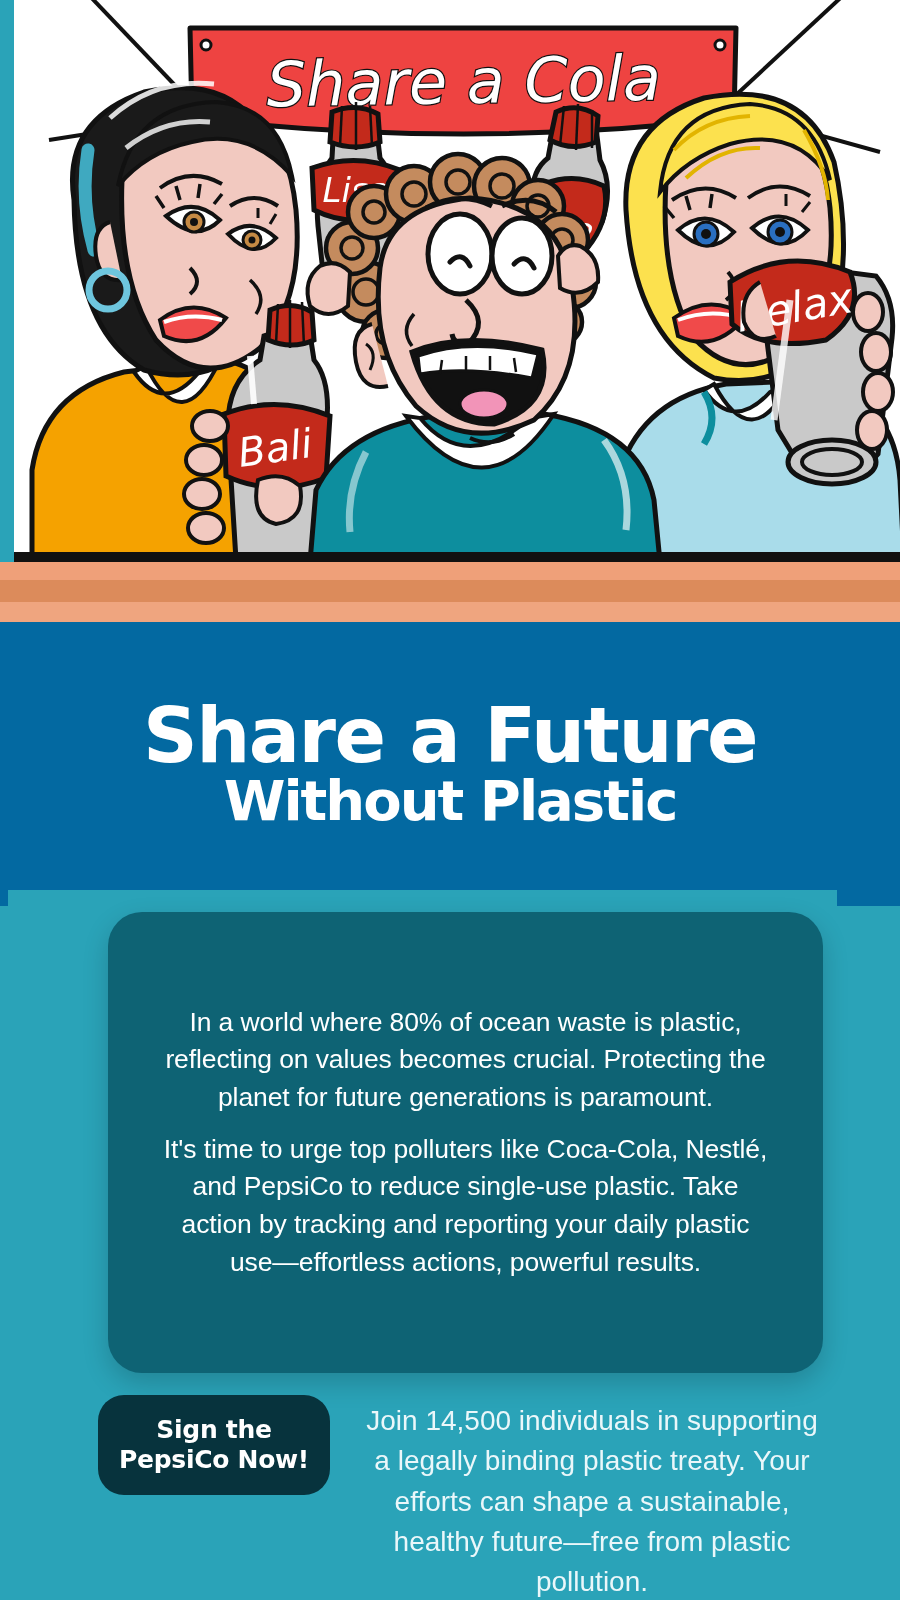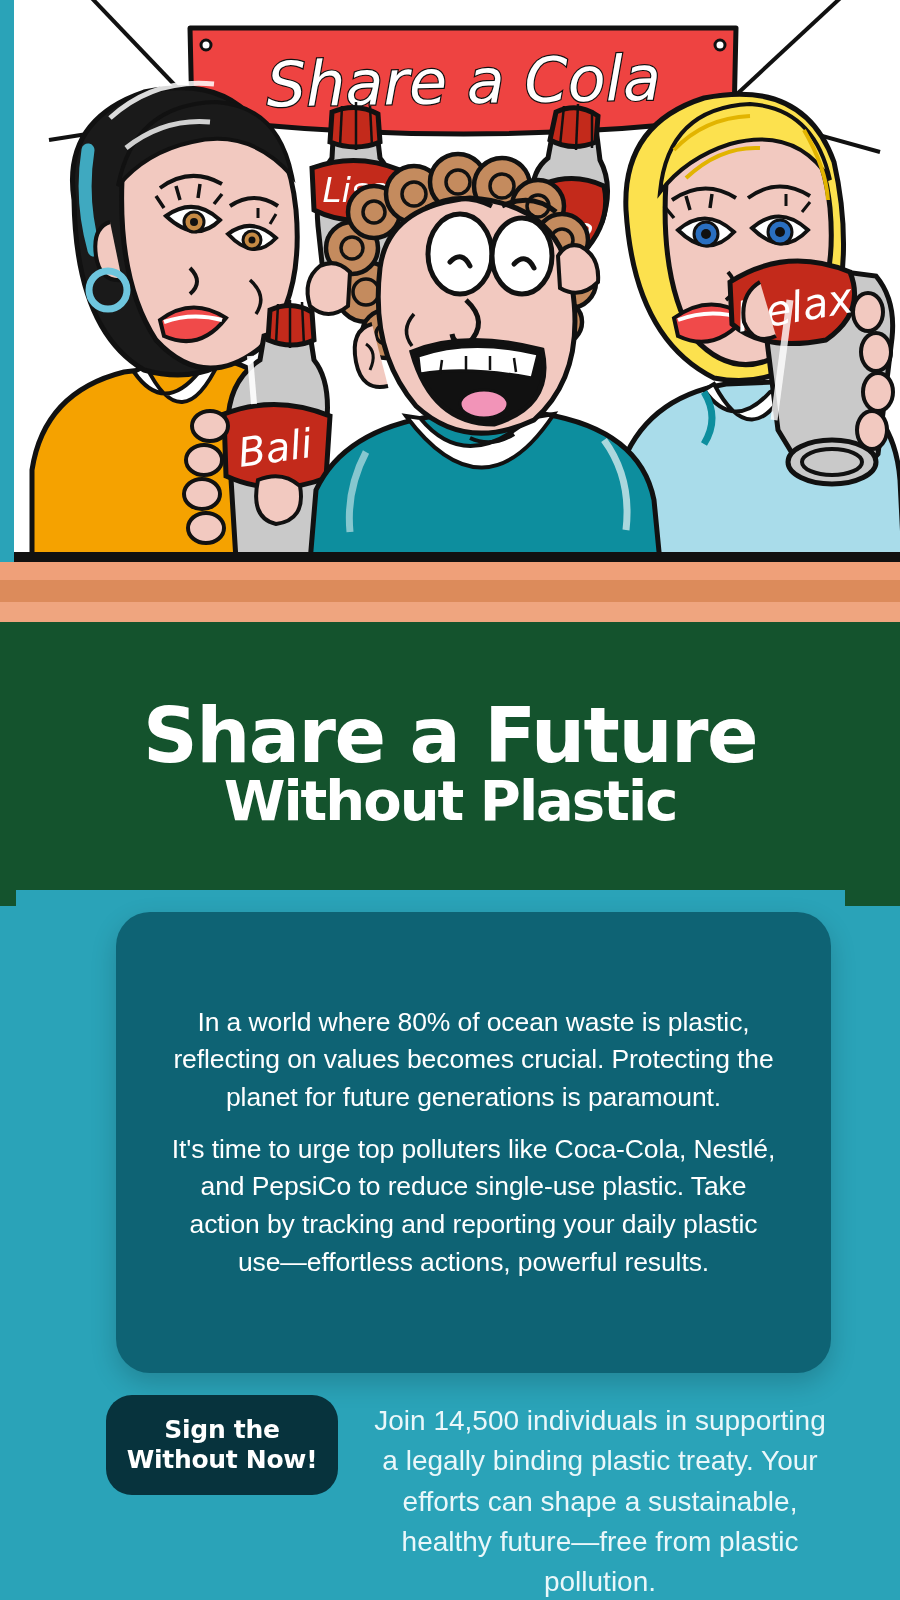--- a/index.html
+++ b/index.html
@@ -18,39 +18,39 @@
   
   .divider { position:absolute; left:0; top:562px; width:900px; height:60px; }
   .band { width:100%; }
   .band-a { height:18px; background:#EFA079; }
   .band-b { height:22px; background:#DC8B5B; }
   .band-c { height:20px; background:#EFA57F; }
 
   
   .headline-band {
     position:absolute; left:0; top:622px; width:900px; height:284px;
-    background:#14532d;
+    background:#0369a1;
     display:flex; align-items:center; justify-content:center;
   }
   .headline {
     color:#ffffff;
     font-family:"DejaVu Sans", sans-serif;
     font-weight:700;
     font-size:76px;
     line-height:0.98;
     letter-spacing:-1.5px;
     text-align:center;
     width:760px;
   }
   .headline .line { display:block; white-space:nowrap; }
   .headline .l2 { font-size:56px; letter-spacing:-2px; }
 
   
   .lower {
-    position:absolute; left:16px; top:890px; width:829px; height:710px;
+    position:absolute; left:8px; top:890px; width:829px; height:710px;
     background:#2AA3B8;
   }
 
   .copy-card {
     position:absolute; left:100px; top:22px; width:715px; height:461px;
     background:#0E6374;
     border-radius:34px;
     box-shadow:0 10px 26px rgba(0,0,0,0.18);
     display:flex; flex-direction:column; align-items:center; justify-content:center;
     padding:44px 54px;
@@ -357,19 +357,19 @@
   <div class="lower">
 
     <div class="copy-card">
       <p>In a world where 80% of ocean waste is plastic, reflecting on values becomes crucial. Protecting the planet for future generations is paramount.</p>
       <p>It's time to urge top polluters like Coca-Cola, Nestlé, and PepsiCo to reduce single-use plastic. Take action by tracking and reporting your daily plastic use—effortless actions, powerful results.</p>
     </div>
 
     <div class="footer">
       <button class="cta-button">
         <span class="cta-l">Sign the</span>
-        <span class="cta-l">Without Now!</span>
+        <span class="cta-l">PepsiCo Now!</span>
       </button>
       <p class="footer-note">Join 14,500 individuals in supporting a legally binding plastic treaty. Your efforts can shape a sustainable, healthy future—free from plastic pollution.</p>
     </div>
 
   </div>
 </div>
 
 </body></html>

